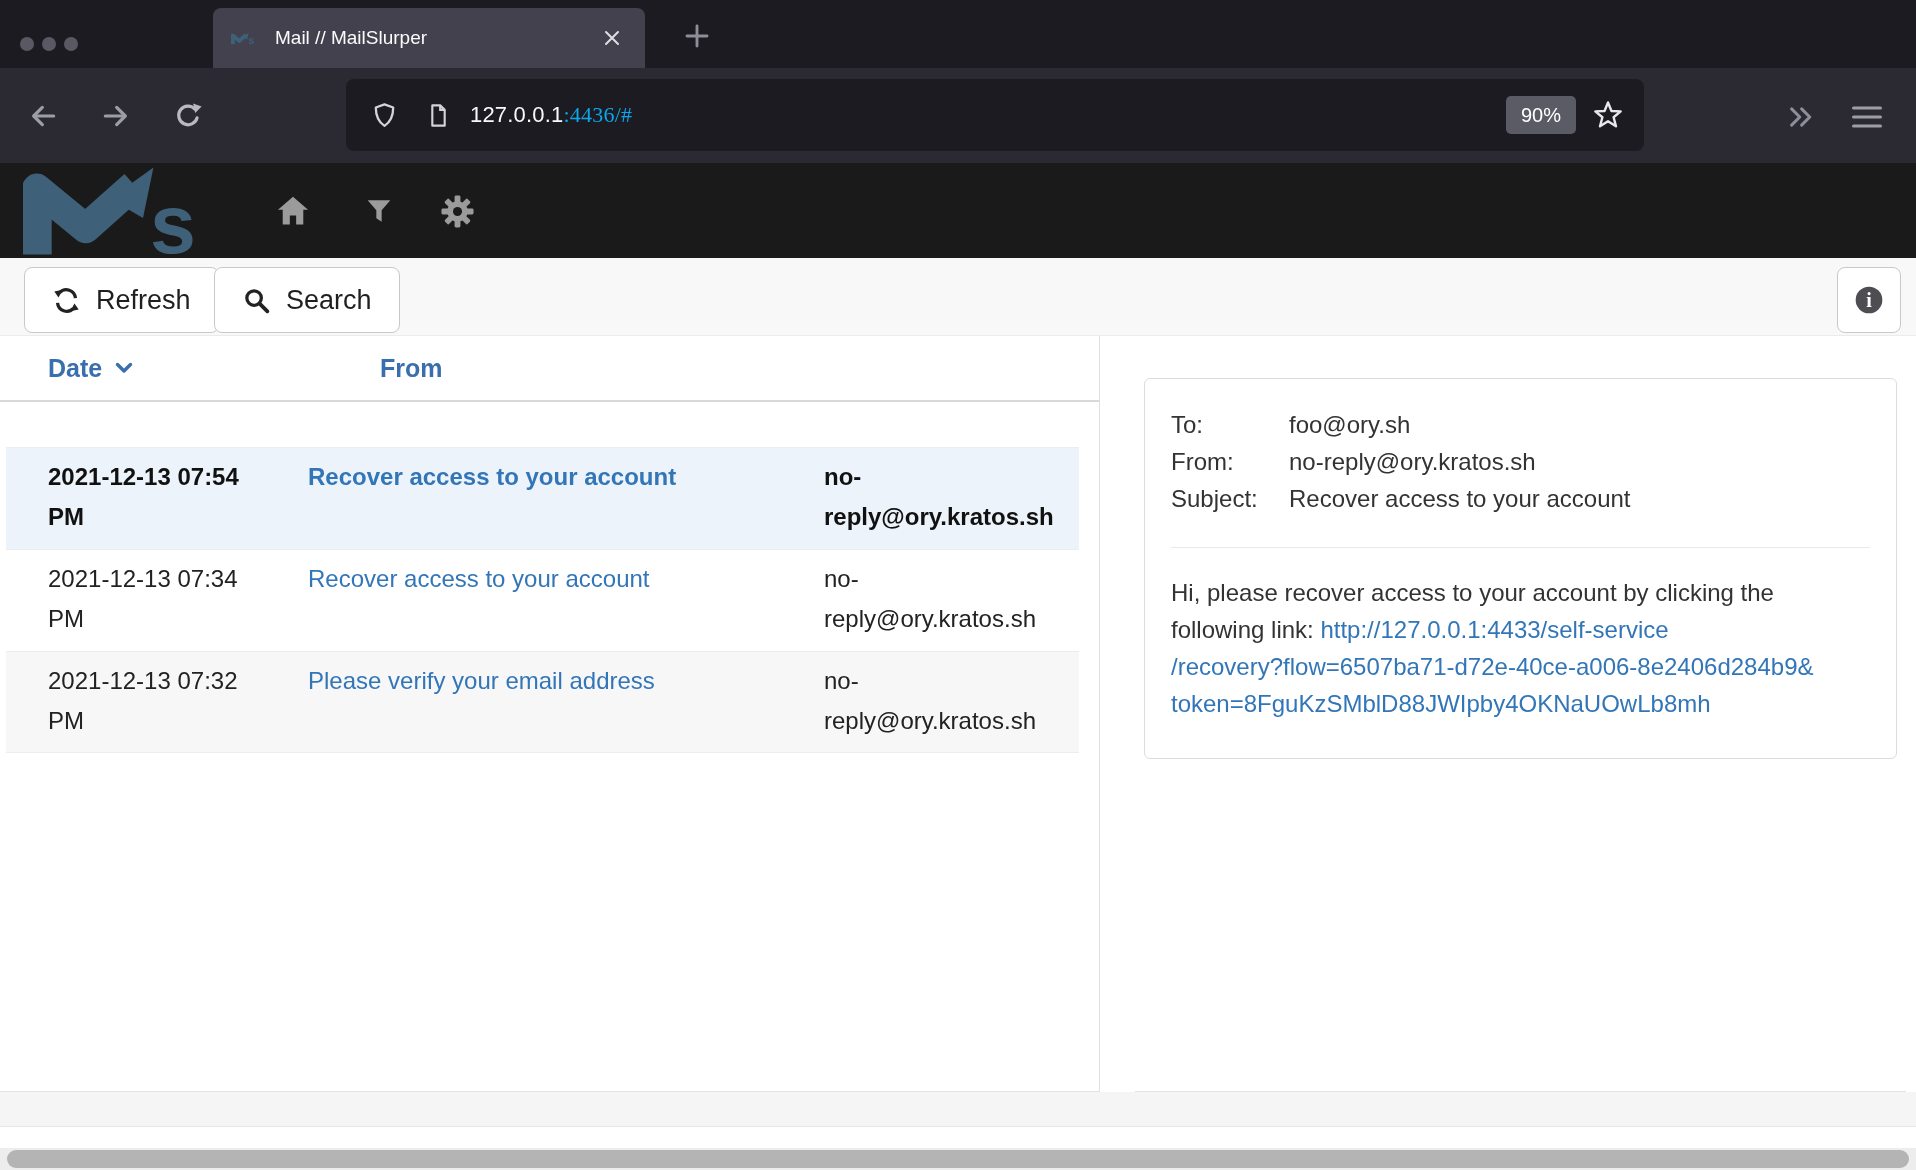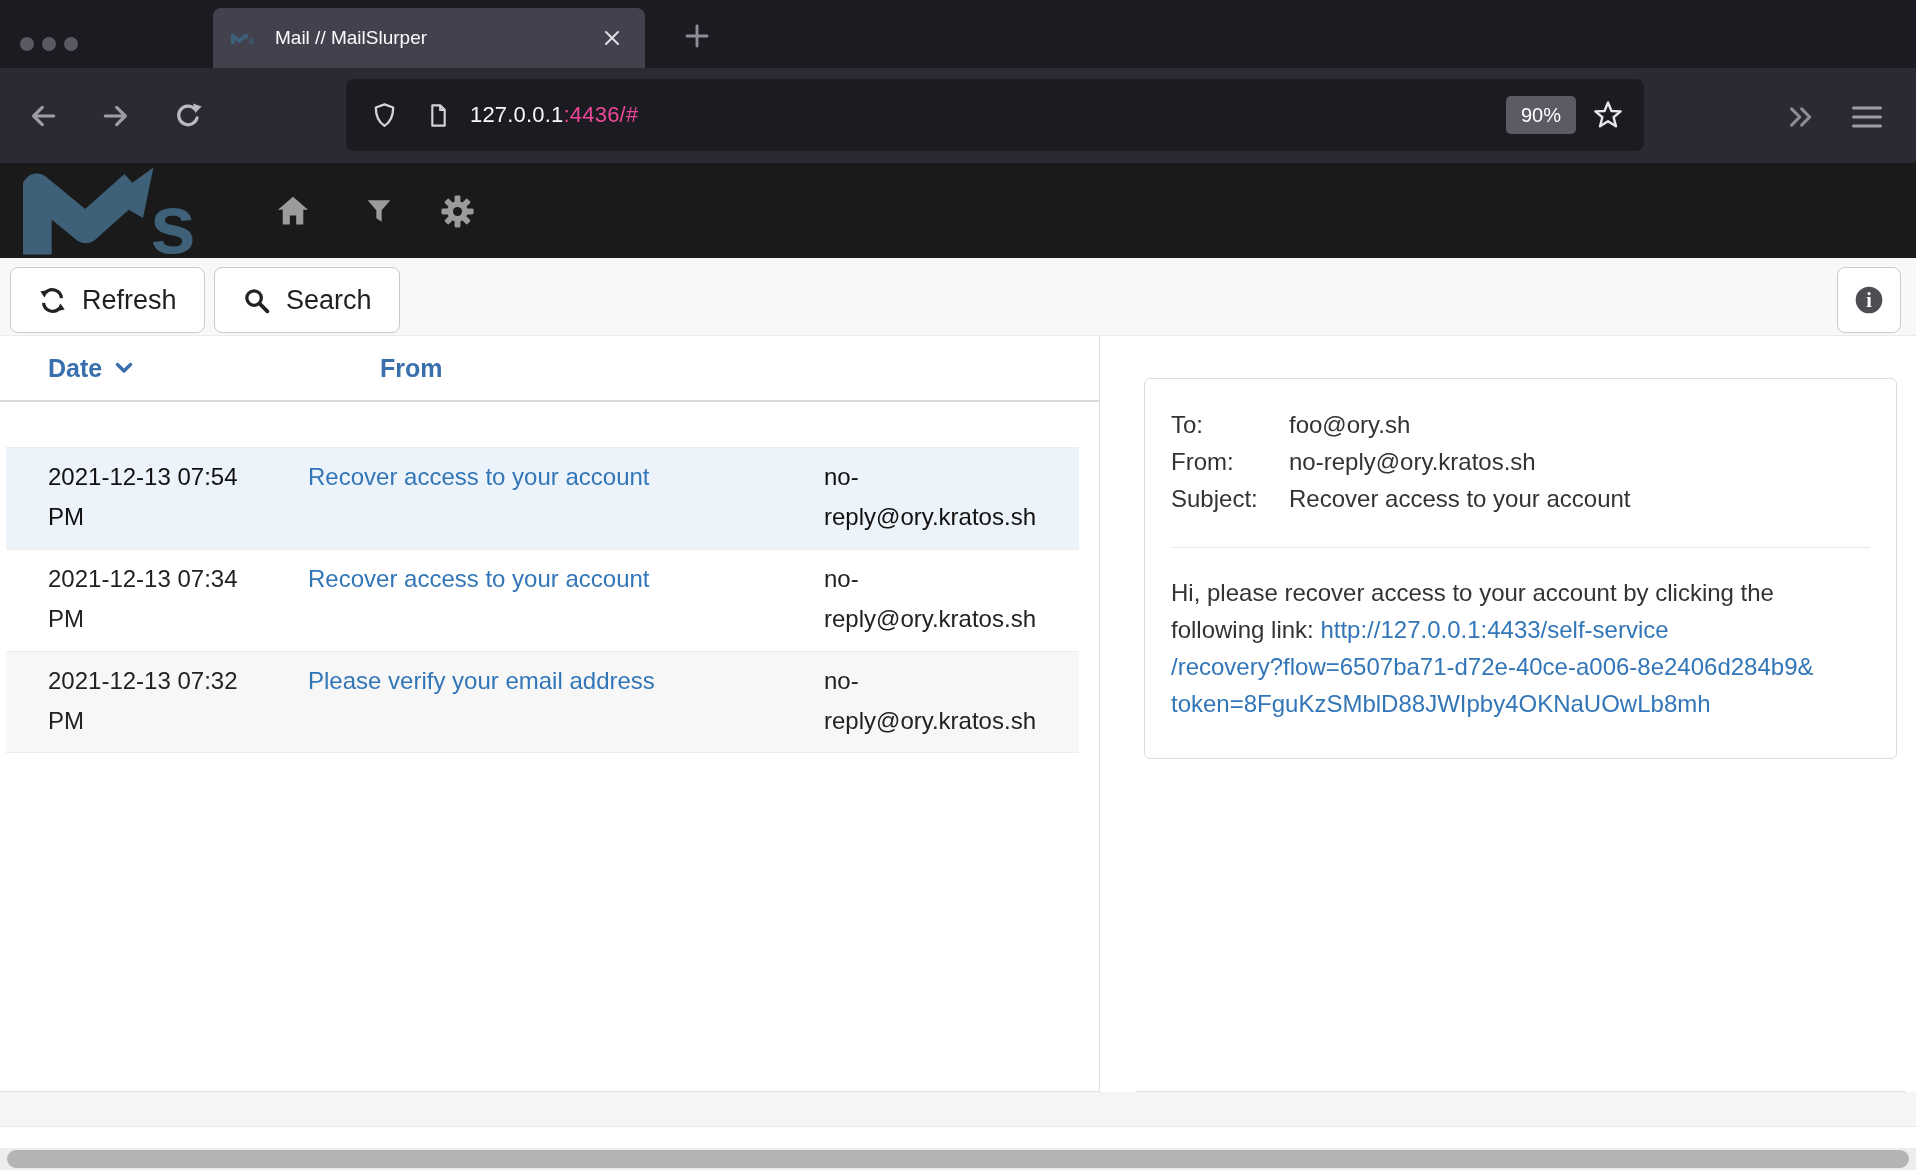--- a/index.html
+++ b/index.html
@@ -28,60 +28,60 @@
 
   
   .toolbar{position:absolute; left:0; top:68px; right:0; height:95px; background:#2b2a33;}
   .nav-arrow{position:absolute; top:28px; width:40px; height:40px;}
   .urlbar{position:absolute; left:346px; top:11px; width:1298px; height:72px;
           background:#1c1b22; border-radius:8px; display:flex; align-items:center; padding:0 14px 0 24px;}
   .url-shield{width:29px; height:29px; margin-right:26px;}
   .url-doc{width:27px; height:27px; margin-right:18px;}
   .url-text{font-size:22px; letter-spacing:.2px;}
   .url-host{color:#f9f9fb;}
-  .url-rest{color:#ec4899;}
+  .url-rest{color:#0ea5e9;font-family:Liberation Serif, serif;}
   .url-spacer{flex:1;}
   .zoom-badge{background:#5b5b66; color:#fff; font-size:20px; height:38px; min-width:70px;
               border-radius:5px; display:flex; align-items:center; justify-content:center; padding:0 10px;text-align:center;}
   .star{width:32px; height:32px; margin:0 6px 0 16px;}
   .tb-right{position:absolute; top:31px; width:36px; height:36px;}
 
   
   .navbar{position:absolute; left:0; top:163px; right:0; height:95px; background:#1a1a1a;}
   .logo{position:absolute; left:23px; top:3px; width:200px; height:90px;}
   .nav-ic{position:absolute; top:27px; width:42px; height:42px;}
 
   
   .actionbar{position:absolute; left:0; top:258px; right:0; height:78px;
              background:#f8f8f8; border-bottom:1px solid #ececec;}
   .btn{position:absolute; top:9px; height:66px; background:#fff; border:1px solid #c9c9c9;
        border-radius:8px; display:flex; align-items:center; gap:15px; font-size:27px;
        color:#1f1f1f; padding:0 27px; cursor:pointer;
        font-family:"Liberation Sans","DejaVu Sans",sans-serif;}
   .btn svg{flex:0 0 auto;}
-  .btn-refresh{left:10px;}
+  .btn-refresh{left:24px;}
   .btn-search{left:214px;}
   .btn-info{right:15px; width:64px; padding:0; justify-content:center;}
 
   
   .content{position:absolute; left:0; top:336px; right:0; height:756px; display:flex;}
   .left-panel{width:1100px; flex:0 0 auto; border-right:1px solid #e0e0e0;
               border-bottom:1px solid #e3e3e3;}
   .thead{display:flex; align-items:center; height:66px; padding-left:48px;
          border-bottom:2px solid #d8d8d8; font-size:25px; font-weight:bold; color:var(--header);}
   .th-date{width:262px; display:flex; align-items:center; gap:10px; cursor:pointer;}
   .th-subject{width:518px; padding-left:24px; cursor:pointer;}
   .th-from{padding-left:70px; cursor:pointer;}
   .sort-ic{width:24px; height:24px; color:var(--header);}
   .rows{margin:45px 20px 0 6px;}
   .mrow{display:grid; grid-template-columns:302px 516px 1fr; min-height:102px;
         padding:9px 0; border-top:1px solid #ededed; font-size:24px; line-height:40px;
         color:#222; cursor:pointer;}
   .mrow:last-child{border-bottom:1px solid #ededed;}
-  .row-sel{background:var(--rowsel); font-weight:normal; color:#111;}
+  .row-sel{background:var(--rowsel); font-weight:bold; color:#111;}
   .row-alt{background:#f7f7f7;}
   .c-date{padding:0 55px 0 42px;}
   .c-from{padding-right:28px; overflow-wrap:normal;}
   .mrow a{color:var(--link); text-decoration:none; font-weight:inherit;}
 
   .panel-gap{width:35px; flex:0 0 auto;}
   .right-panel{flex:1; margin-right:10px; border-bottom:1px solid #e3e3e3;}
   .panel-header{height:67px; background:var(--accent); border-radius:6px; color:#fff;
                 display:flex; align-items:center; padding:0 30px;
                 font-size:26px; font-weight:bold;}

